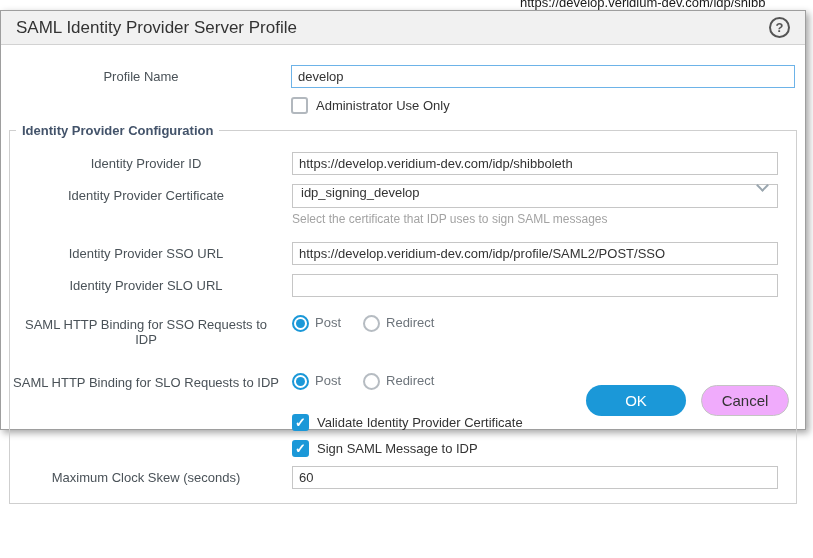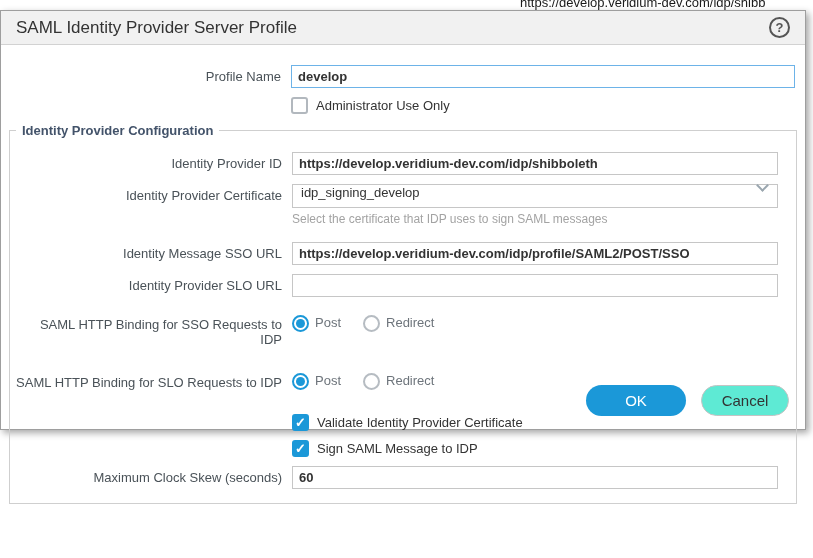--- a/index.html
+++ b/index.html
@@ -27,27 +27,27 @@
   }
   .title { flex:1; font-size:17px; color:#333; }
   .help {
     width:21px; height:21px; border:2px solid #555; border-radius:50%;
     display:flex; align-items:center; justify-content:center;
     font-size:13px; font-weight:bold; color:#555; cursor:pointer;
   }
 
   .form { padding-top:20px; }
   .row { display:flex; align-items:flex-start; margin-bottom:9px; }
-  .lbl { width:290px; text-align:right; padding-right:10px; font-size:13px; color:#4a5258; padding-top:4px; }
+  .lbl { width:290px; text-align:center; padding-right:10px; font-size:13px; color:#4a5258; padding-top:4px; }
   .lbl.nowrap { white-space:nowrap; }
   .lbl.two span { display:inline-block; max-width:252px; }
   .fld { flex:1; margin-right:10px; }
   input.txt {
     width:100%; height:23px; border:1px solid #c6c6c6;
-    font-size:13px; padding:0 6px; color:#333; font-family:inherit; outline:none;font-weight:bold;
+    font-size:13px; padding:0 6px; color:#333; font-family:inherit; outline:none;
   }
   input.focused { border-color:#6db3e8; }
 
   fieldset { margin:3px 8px 0 8px; border:1px solid #cfcfcf; padding:14px 8px 14px 0; }
   legend { font-size:13px; font-weight:bold; color:#43536a; padding:0 6px; margin-left:6px; }
   fieldset .lbl { width:282px; }
 
   .cb-row { display:flex; align-items:center; gap:8px; }
   .cb {
     width:17px; height:17px; border:2px solid #b2b8be; border-radius:3px;
@@ -81,21 +81,21 @@
 
   .gap-md { margin-top:16px; }
   .gap-lg { margin-top:24px; }
 
   .footer { position:absolute; bottom:13px; right:16px; display:flex; gap:15px; }
   .btn {
     height:31px; border-radius:16px; font-size:15px; font-family:inherit;
     display:flex; align-items:center; justify-content:center; cursor:pointer;
   }
   .btn-ok { width:100px; background:#1b98d8; color:#fff; border:none; }
-  .btn-cancel { width:88px; background:#5eead4; color:#333; border:1px solid #c4c4c4; }
+  .btn-cancel { width:88px; background:#f0abfc; color:#333; border:1px solid #c4c4c4; }
 </style>
 </head>
 <body>
 
 <div class="bg-strip">
   <div class="bg-url">https://develop.veridium-dev.com/idp/shibb</div>
 </div>
 
 <div class="dialog">
 
@@ -136,21 +136,21 @@
         <div class="fld">
           <div class="select">
             <span>idp_signing_develop</span>
             <span class="chev"></span>
           </div>
           <div class="helper">Select the certificate that IDP uses to sign SAML messages</div>
         </div>
       </div>
 
       <div class="row">
-        <div class="lbl">Identity Message SSO URL</div>
+        <div class="lbl">Identity Provider SSO URL</div>
         <div class="fld">
           <input class="txt" type="text" value="https://develop.veridium-dev.com/idp/profile/SAML2/POST/SSO" style="">
         </div>
       </div>
 
       <div class="row">
         <div class="lbl">Identity Provider SLO URL</div>
         <div class="fld">
           <input class="txt" type="text" value="" style="">
         </div>

